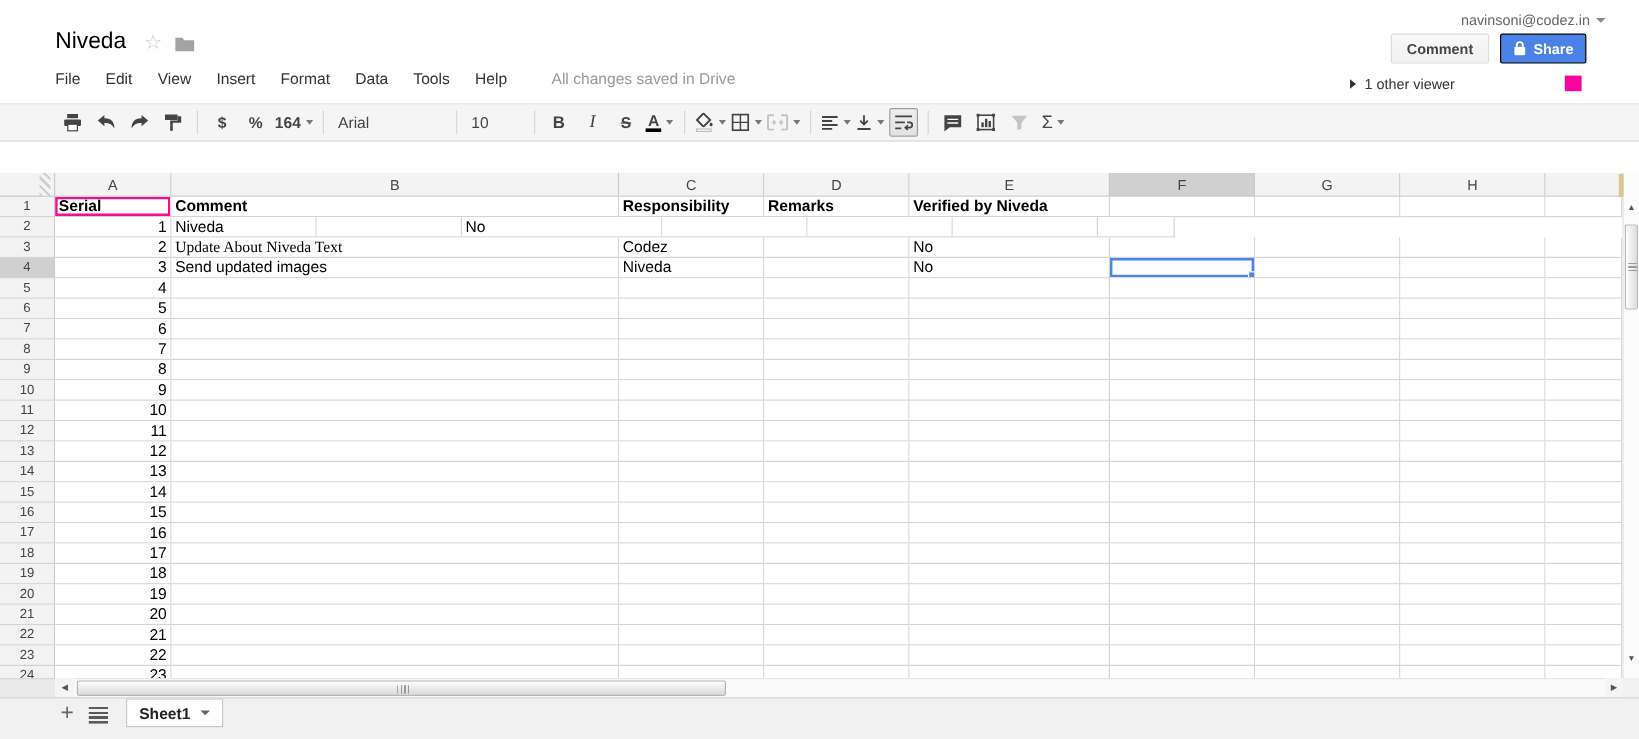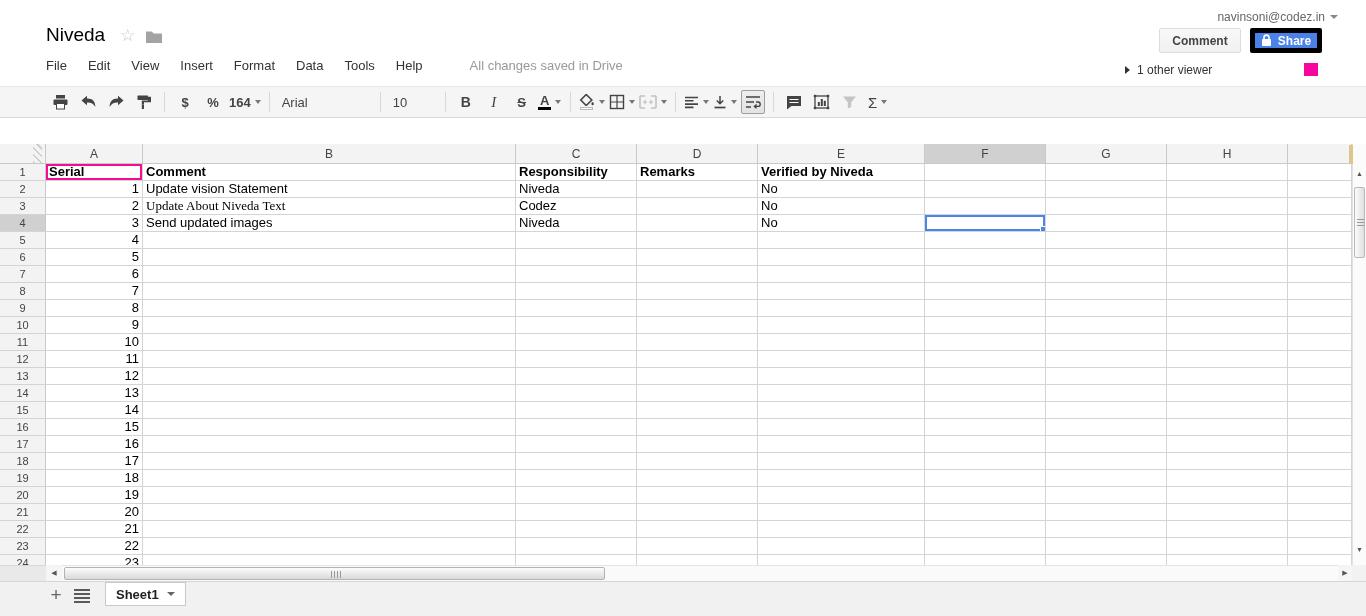--- a/index.html
+++ b/index.html
@@ -6,27 +6,27 @@
     font-family:"Liberation Sans",sans-serif;-webkit-font-smoothing:antialiased;}
   #app{position:relative;width:1366px;height:616px;background:#fff;}
 
   
   .titlebar{position:absolute;top:0;left:0;right:0;height:86px;background:#fff;}
   .doc-title{position:absolute;left:46px;top:24px;font-size:19px;color:#000;}
   .star{position:absolute;left:120px;top:26px;font-size:17px;color:#c8c8c8;line-height:20px;}
   .folder{position:absolute;left:146px;top:30px;}
   .menubar{position:absolute;left:46px;top:56px;display:flex;align-items:center;}
   .menu-item{font-size:13px;color:#333;margin-right:15px;padding:2px 6px 2px 0;cursor:default;}
-  .save-status{font-size:13px;color:#999;margin-left:26px;}
+  .save-status{font-size:13px;color:#999;margin-left:16px;}
   .email-row{position:absolute;right:28px;top:10px;font-size:12px;color:#666;display:flex;align-items:center;}
   .caret{display:inline-block;width:0;height:0;border-left:4px solid transparent;border-right:4px solid transparent;border-top:4px solid #888;margin-left:5px;}
   .btn-row{position:absolute;right:44px;top:28px;display:flex;}
   .btn{height:25px;border-radius:2px;font-size:12px;font-weight:bold;display:flex;align-items:center;justify-content:center;cursor:default;box-sizing:border-box;}
   .btn-comments{background:linear-gradient(#f8f8f8,#f1f1f1);border:1px solid #dcdcdc;color:#444;width:82px;margin-right:9px;}
-  .btn-share{background:#4a82e8;border:5px solid #000000;color:#fff;width:72px;}
+  .btn-share{background:#4a82e8;border:1px solid #000000;color:#fff;width:72px;}
   .btn-share svg{margin-right:6px;}
   .viewer-row{position:absolute;left:1125px;top:63px;display:flex;align-items:center;}
   .disclosure{width:0;height:0;border-top:4px solid transparent;border-bottom:4px solid transparent;border-left:5px solid #333;margin-right:7px;}
   .viewer-text{font-size:12px;color:#333;}
   .viewer-swatch{position:absolute;left:1304px;top:63px;width:14px;height:13px;background:#f7059d;}
 
   
   .toolbar{position:absolute;top:86px;left:0;right:0;height:32px;background:#f5f5f5;
     border-top:1px solid #e7e7e7;border-bottom:1px solid #d9d9d9;box-sizing:border-box;
     display:flex;align-items:center;padding-left:46px;}
@@ -301,21 +301,20 @@
           <div class="gc b" style="width: 121px;">Remarks</div>
           <div class="gc b" style="width: 167px;">Verified by Niveda</div>
           <div class="gc b" style="width: 121px;"></div>
           <div class="gc b" style="width: 121px;"></div>
           <div class="gc b" style="width: 121px;"></div>
           <div class="gc b" style="width: 64px;"></div>
         </div>
         <div class="gr">
           <div class="rh">2</div>
           <div class="gc num" style="width: 97px;">1</div>
-          <div class="gc" style="width: 373px;">Update vision Statement</div>
           <div class="gc" style="width: 121px;">Niveda</div>
           <div class="gc" style="width: 121px;"></div>
           <div class="gc" style="width: 167px;">No</div>
           <div class="gc" style="width: 121px;"></div>
           <div class="gc" style="width: 121px;"></div>
           <div class="gc" style="width: 121px;"></div>
           <div class="gc" style="width: 64px;"></div>
         </div>
         <div class="gr">
           <div class="rh">3</div>

